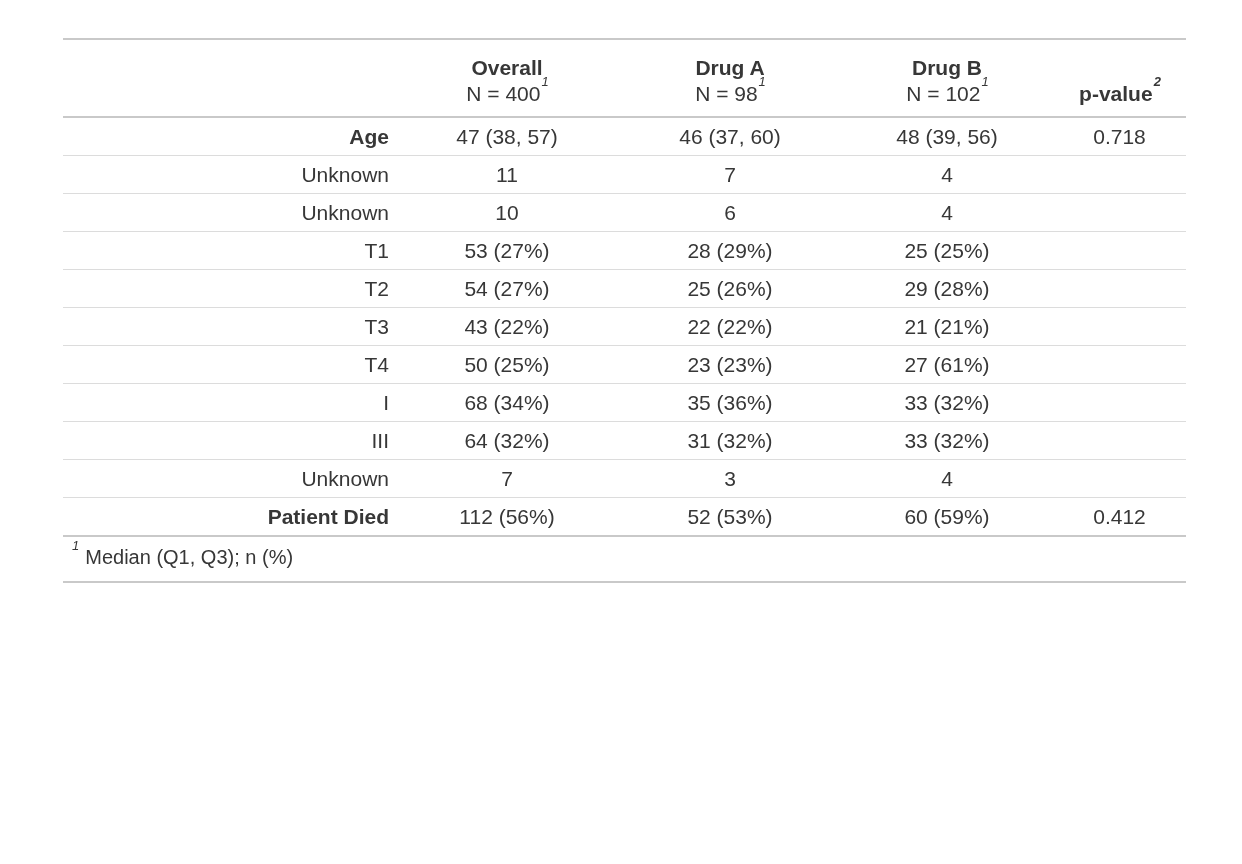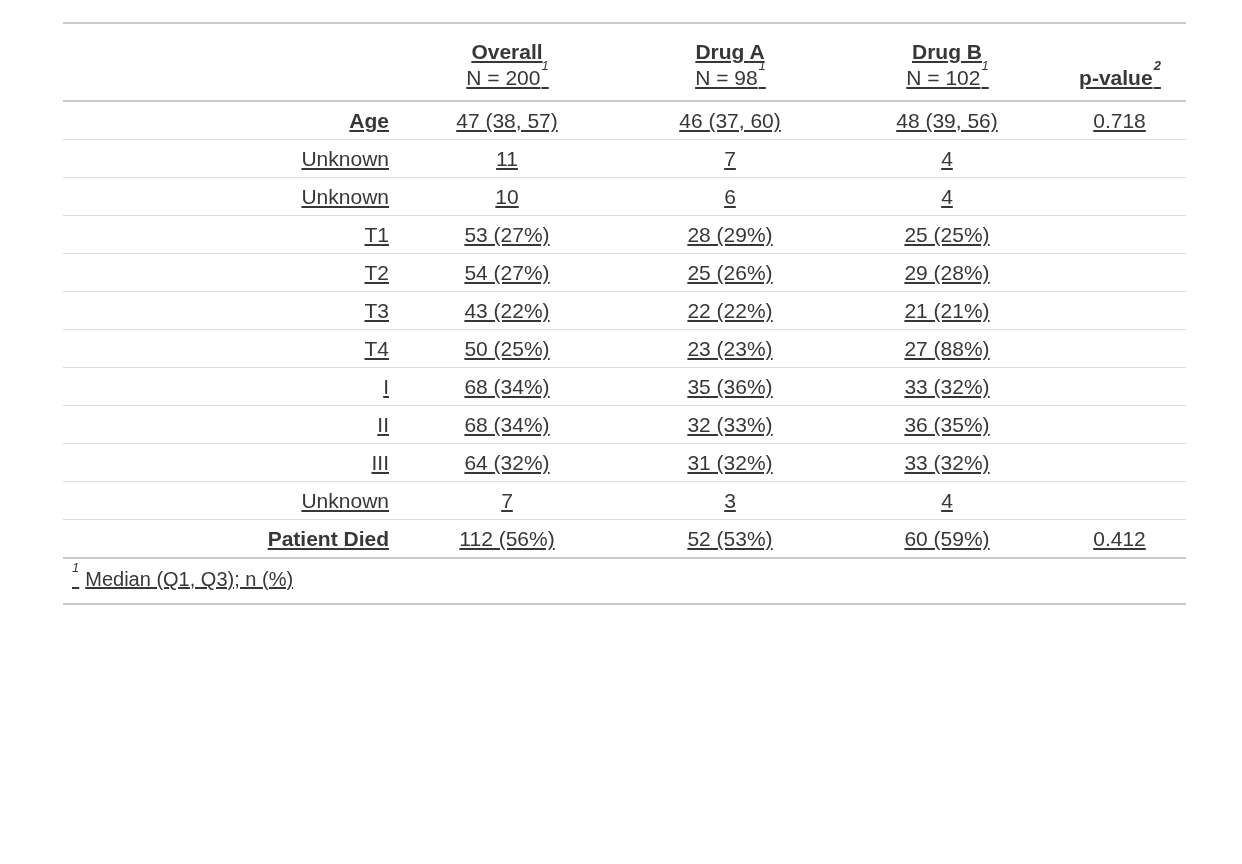--- a/index.html
+++ b/index.html
@@ -10,22 +10,21 @@
   }
   *{ box-sizing:border-box; margin:0; padding:0; }
   html,body{
     width:1242px; height:864px;
     background:var(--bg);
     font-family:"Liberation Sans","DejaVu Sans",sans-serif;
     color:var(--text);
     overflow:hidden;
   }
   .page{
-    padding:22px 56px 0 63px;
-    text-decoration:underline;
+    padding:38px 56px 0 63px;
   }
   table.summary{
     width:1123px;
     border-collapse:collapse;
     border-top:2px solid var(--border-strong);
     font-size:21px;
   }
   col.c-label{ width:332px; }
   col.c-overall{ width:224px; }
   col.c-druga{ width:222px; }
@@ -89,21 +88,21 @@
         <col class="c-overall">
         <col class="c-druga">
         <col class="c-drugb">
         <col class="c-p">
     </colgroup>
     <thead>
       <tr>
         <th class="th-stub"></th>
         <th>
           <div class="col-title">Overall</div>
-          <div class="col-n"><span>N = 200</span><sup class="fn-mark">1</sup></div>
+          <div class="col-n"><span>N = 400</span><sup class="fn-mark">1</sup></div>
         </th>
         <th>
           <div class="col-title">Drug A</div>
           <div class="col-n"><span>N = 98</span><sup class="fn-mark">1</sup></div>
         </th>
         <th>
           <div class="col-title">Drug B</div>
           <div class="col-n"><span>N = 102</span><sup class="fn-mark">1</sup></div>
         </th>
         <th>
@@ -151,35 +150,28 @@
           <td class="cell-label indent">T3</td>
           <td class="cell-value">43 (22%)</td>
           <td class="cell-value">22 (22%)</td>
           <td class="cell-value">21 (21%)</td>
           <td class="cell-value"></td>
         </tr>
         <tr>
           <td class="cell-label indent">T4</td>
           <td class="cell-value">50 (25%)</td>
           <td class="cell-value">23 (23%)</td>
-          <td class="cell-value">27 (88%)</td>
+          <td class="cell-value">27 (61%)</td>
           <td class="cell-value"></td>
         </tr>
         <tr>
           <td class="cell-label indent">I</td>
           <td class="cell-value">68 (34%)</td>
           <td class="cell-value">35 (36%)</td>
           <td class="cell-value">33 (32%)</td>
-          <td class="cell-value"></td>
-        </tr>
-        <tr>
-          <td class="cell-label indent">II</td>
-          <td class="cell-value">68 (34%)</td>
-          <td class="cell-value">32 (33%)</td>
-          <td class="cell-value">36 (35%)</td>
           <td class="cell-value"></td>
         </tr>
         <tr>
           <td class="cell-label indent">III</td>
           <td class="cell-value">64 (32%)</td>
           <td class="cell-value">31 (32%)</td>
           <td class="cell-value">33 (32%)</td>
           <td class="cell-value"></td>
         </tr>
         <tr>

